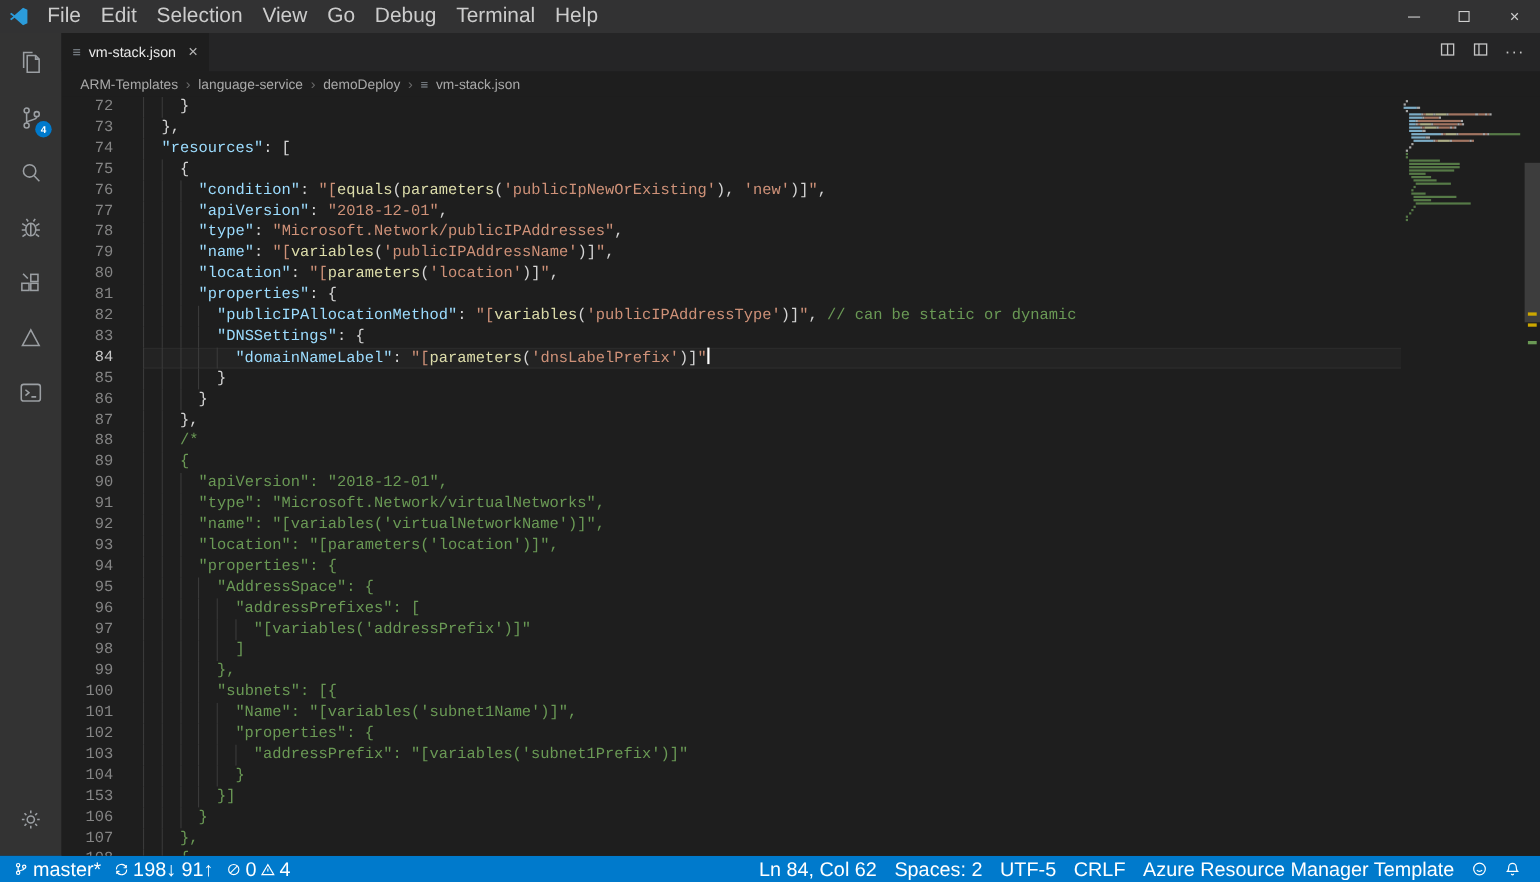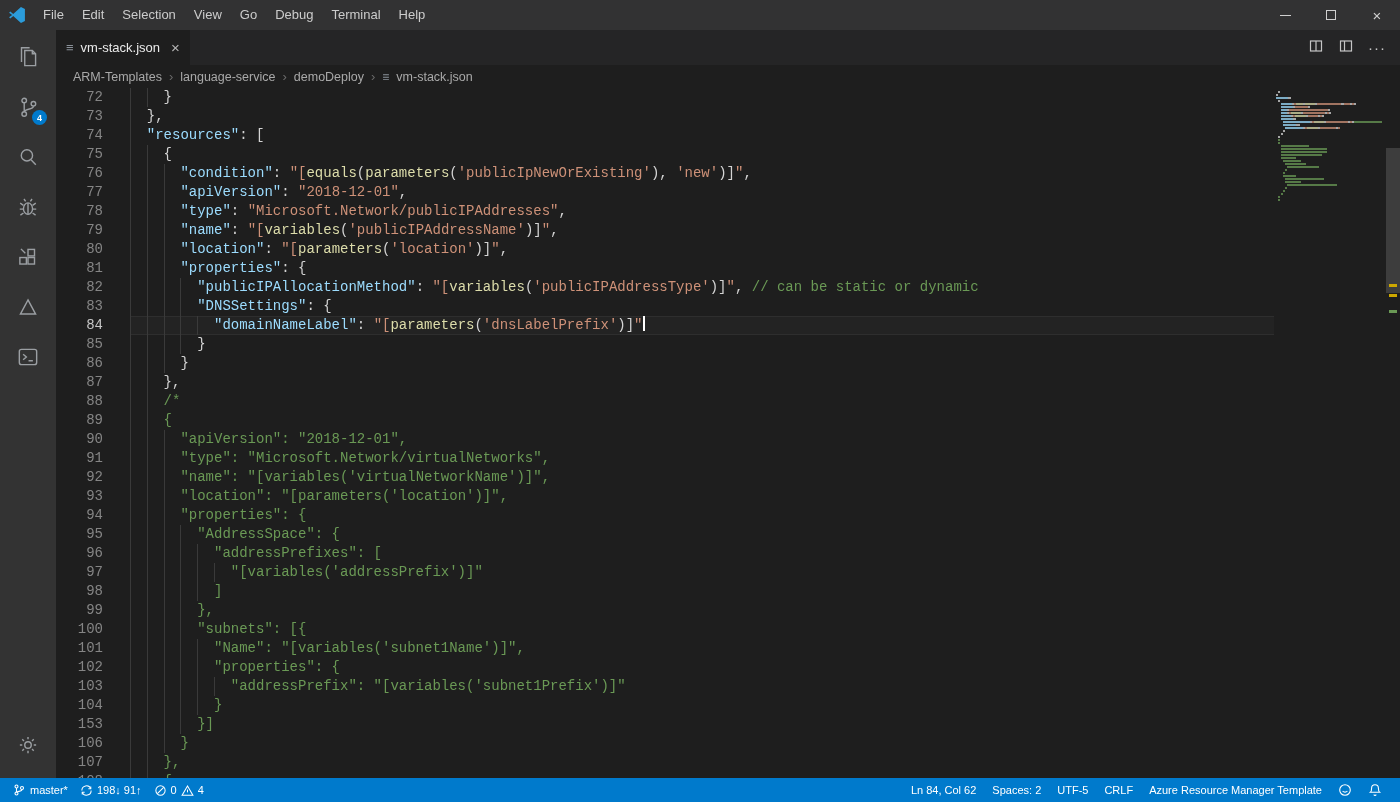--- a/index.html
+++ b/index.html
@@ -5,21 +5,21 @@
   * { margin:0; padding:0; box-sizing:border-box; }
   html,body { width:1400px; height:802px; overflow:hidden; background:#1e1e1e;
               font-family:"Liberation Sans", sans-serif; color:#cccccc; }
   .window { width:1400px; height:802px; display:flex; flex-direction:column; }
 
   
   .titlebar { height:30px; background:#323233; display:flex; align-items:center;
               position:relative; flex:none; }
   .logo { width:34px; display:flex; justify-content:center; align-items:center; }
   .menus { display:flex; z-index:2; }
-  .menu-item { padding:0 9px; font-size:13px; color:#cccccc; line-height:30px; cursor:default; }
+  .menu-item { padding:0 9px; font-size:19px; color:#cccccc; line-height:30px; cursor:default; }
   .window-title { position:absolute; left:0; right:0; text-align:center; font-size:13px;
                   color:#c0c0c0; pointer-events:none; }
   .window-controls { margin-left:auto; display:flex; z-index:2; }
   .wc { width:46px; height:30px; display:flex; align-items:center; justify-content:center; color:#d0d0d0; }
   .wc-min-bar { width:11px; height:1px; background:currentColor; display:block; }
   .wc-max-box { width:10px; height:10px; border:1px solid currentColor; display:block; }
   .wc-close-x { font-size:15px; line-height:1; }
 
   
   .main { flex:1; display:flex; min-height:0; }
@@ -78,21 +78,21 @@
   .mb-f { background:#dcdcaa; } .mb-c { background:#6a9955; }
   .scrollbar { width:14px; flex:none; position:relative; }
   .scroll-thumb { position:absolute; left:0; top:60px; width:14px; height:145px;
                   background:rgba(121,121,121,0.35); }
   .ovr-mark { position:absolute; left:3px; width:8px; height:3px; }
   .ovr-warn { background:#cca700; }
   .ovr-info { background:#6a9955; }
 
   
   .statusbar { height:24px; background:#007acc; display:flex; align-items:center; color:#ffffff;
-               font-size:11px; flex:none; padding:0 10px 0 6px; }
+               font-size:18px; flex:none; padding:0 10px 0 6px; }
   .sb-item { display:flex; align-items:center; gap:4px; padding:0 6px; height:100%; white-space:nowrap; }
   .sb-item svg { stroke:#ffffff; fill:none; stroke-width:1.1; }
   .sb-right { margin-left:auto; display:flex; align-items:center; }
   .sb-right .sb-item { padding:0 8px; }
 </style>
 </head>
 <body>
 
 <div class="window">
 

